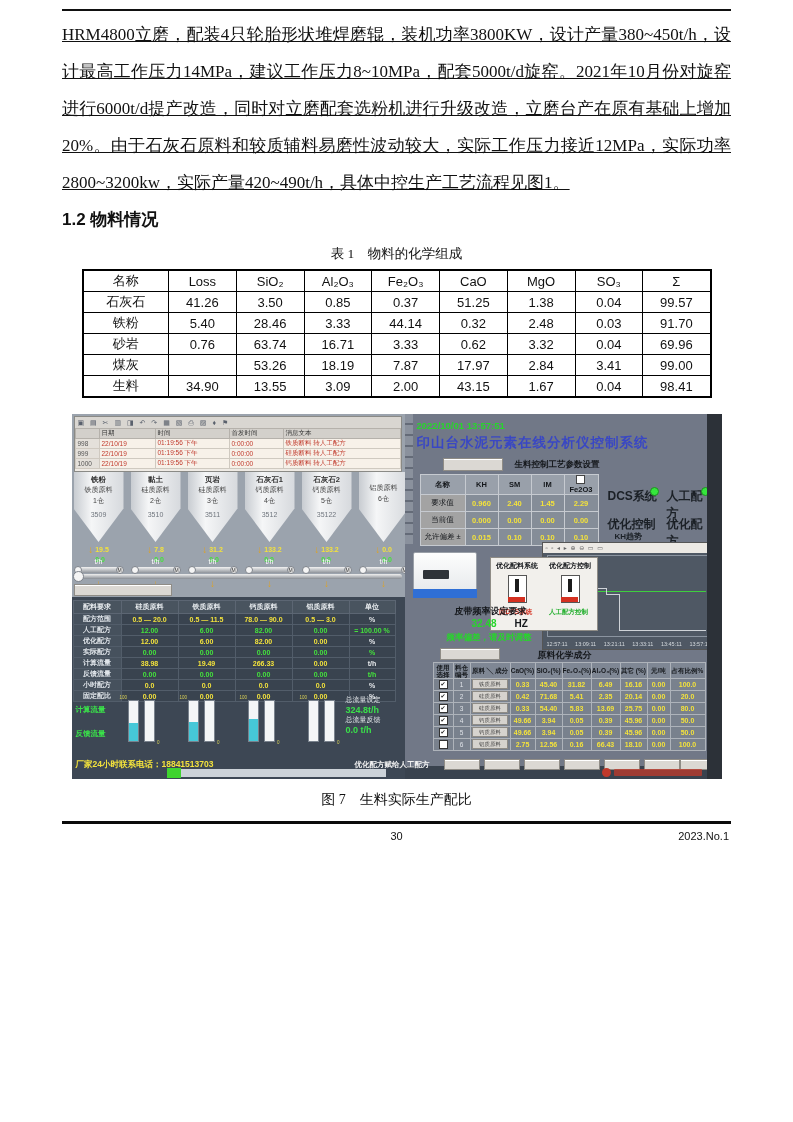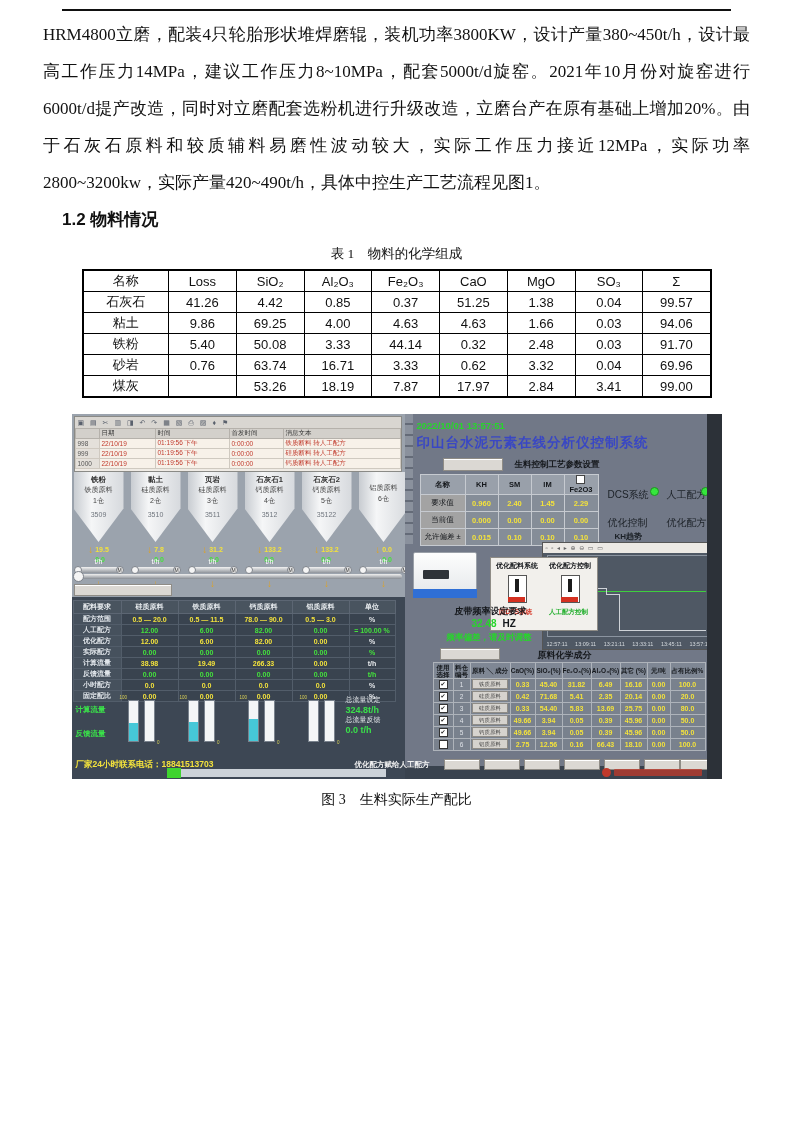--- a/index.html
+++ b/index.html
@@ -2,21 +2,21 @@
 <html><head>
 <meta charset="utf-8">
 <style>
   html,body{margin:0;padding:0;background:#888;}
   .page{position:relative;width:793px;height:1122px;margin:0 auto;background:#ffffff;overflow:hidden;
         font-family:"Liberation Serif",serif;color:#111;}
   
   .doc-header{padding-top:50px;text-align:center;font-size:12.5px;font-weight:600;letter-spacing:.5px;}
   .header-rule{margin:9px 62px 0;border-top:2px solid #111;}
   
-  .para{margin:5px 43px 0;text-align:justify;font-size:17px;line-height:37px;}
+  .para{margin:5px 62px 0;text-align:justify;font-size:17px;line-height:37px;text-decoration:underline;}
   .para2{text-indent:2em;}
   .ref-sup{font-weight:bold;font-size:11px;vertical-align:super;}
   .sec-heading{margin:6px 62px 0;font-family:"Liberation Sans",sans-serif;font-weight:bold;font-size:17px;line-height:26px;}
   
   .tbl1-caption{margin-top:12px;text-align:center;font-size:13.5px;}
   .tbl1{margin:6px auto 0;width:630px;border-collapse:collapse;border:2px solid #000;
         font-family:"Liberation Sans",sans-serif;font-size:13px;table-layout:fixed;}
   .tbl1 th,.tbl1 td{border:1px solid #000;height:20px;text-align:center;padding:0;font-weight:normal;}
   .tbl1 col.c-name{width:86px;}
   
@@ -90,21 +90,21 @@
   .timestamp{position:absolute;left:12px;top:6px;color:#27d52b;font-size:9.5px;font-weight:bold;}
   .win-title{position:absolute;left:12px;top:20px;color:#3947c4;font-size:13.5px;font-weight:bold;letter-spacing:1px;white-space:nowrap;}
   .param-btn{position:absolute;left:38px;top:44px;width:58px;height:11px;}
   .param-sec-title{position:absolute;left:110px;top:45px;color:#16191d;font-size:8.5px;font-weight:bold;}
   .param-table{position:absolute;left:15px;top:60px;border-collapse:collapse;table-layout:fixed;width:178px;font-size:7.5px;}
   .param-table th{background:#99a0aa;color:#15181c;border:1px solid #c6cad0;height:13px;font-weight:bold;padding:0;}
   .param-table td{border:1px solid #c6cad0;height:16px;text-align:center;background:#858d98;padding:0;}
   .param-table td.pl{color:#15181c;font-weight:normal;background:#a3a3a3;}
   .param-table td.pv{color:#f3e23c;font-weight:bold;}
   .mini-check{display:inline-block;width:7px;height:7px;background:#fff;border:1px solid #444;vertical-align:-1px;margin-right:2px;}
-  .indicator{position:absolute;font-size:10px;font-weight:normal;color:#1b2026;}
+  .indicator{position:absolute;font-size:12px;font-weight:bold;color:#1b2026;}
   .dot{position:absolute;width:9px;height:9px;border-radius:50%;background:#35e63c;border:1px solid #1f8f23;box-sizing:border-box;}
   .trend-title{position:absolute;left:210px;top:117px;font-size:8px;font-weight:bold;color:#1b2026;}
   .trend{position:absolute;left:137px;top:128px;width:172px;height:106px;border:1px solid #555;background:#4f5864;}
   .trend-toolbar{height:10px;background:#ece9e4;font-size:6px;color:#666;letter-spacing:1px;line-height:10px;padding:0 3px;position:relative;}
   .trend-close{position:absolute;right:2px;top:2px;width:6px;height:6px;border-radius:50%;background:#d43020;}
   .plot{position:absolute;left:4px;top:12px;right:4px;bottom:12px;border:1px solid #8b94a0;}
   .gline{position:absolute;left:2%;top:44%;width:96%;border-top:1px solid #3ecf3e;}
   .seg{position:absolute;border-color:#cfd3d8;border-style:solid;border-width:0;}
   .ylab{position:absolute;left:2%;font-size:6px;color:#dde2e7;}
   .xlabs{position:absolute;left:4px;right:4px;bottom:2px;display:flex;justify-content:space-between;font-size:5.5px;color:#d5dade;}
@@ -116,21 +116,21 @@
   .sp-titles{display:flex;justify-content:space-around;font-size:7px;font-weight:bold;color:#15181c;margin-top:3px;}
   .sp-switches{display:flex;justify-content:space-around;margin-top:4px;}
   .switch{position:relative;width:17px;height:26px;background:#fff;border:1px solid #555;}
   .switch-handle{position:absolute;left:6px;top:3px;width:4px;height:13px;background:#1c1c1c;}
   .switch-base{position:absolute;left:-1px;bottom:0;width:17px;height:5px;background:#d43020;}
   .sp-labels{display:flex;justify-content:space-around;font-size:6.5px;font-weight:bold;margin-top:5px;}
   .sp-red{color:#d43020;}
   .sp-green{color:#1fae2a;}
   .freq-title{position:absolute;left:50px;top:191px;font-size:9px;font-weight:bold;color:#15181c;}
   .freq-value{position:absolute;left:67px;top:204px;font-size:10px;font-weight:bold;color:#27d52b;}
-  .freq-unit{color:#15181c;margin-left:6px;}
+  .freq-unit{color:#15181c;margin-left:18px;}
   .freq-warn{position:absolute;left:42px;top:218px;font-size:8.5px;font-weight:bold;color:#27d52b;}
   .mat-btn{position:absolute;left:35px;top:234px;width:58px;height:10px;}
   .mat-title{position:absolute;left:133px;top:235px;font-size:9px;font-weight:bold;color:#15181c;}
   .mat-table{position:absolute;left:28px;top:248px;border-collapse:collapse;table-layout:fixed;width:272px;font-size:6.5px;}
   .mat-table th{color:#15181c;border:1px solid #aeb3ba;height:15px;font-weight:bold;padding:0;background:#7f8794;line-height:7px;}
   .mat-table td{border:1px solid #aeb3ba;height:11px;text-align:center;padding:0;background:#79818d;}
   .mat-table td.mv{color:#f3e23c;font-weight:bold;font-size:7px;}
   .mat-table td.mb{color:#dfe3e8;}
   .mcheck{display:inline-block;width:7px;height:7px;background:#fff;border:1px solid #333;line-height:7px;font-size:6px;color:#222;}
   .mat-cell-btn{display:inline-block;background:#d6d3ce;border:1px solid #8f8c86;color:#444;font-size:5.5px;
@@ -180,45 +180,34 @@
           <th>MgO</th>
           <th>SO₃</th>
           <th>Σ</th>
         </tr>
     </thead>
     <tbody>
 
         <tr>
           <td>石灰石</td>
           <td>41.26</td>
-          <td>4.42</td>
+          <td>3.50</td>
           <td>0.85</td>
           <td>0.37</td>
           <td>51.25</td>
           <td>1.38</td>
           <td>0.04</td>
           <td>99.57</td>
         </tr>
 
-        <tr>
-          <td>粘土</td>
-          <td>9.86</td>
-          <td>69.25</td>
-          <td>4.00</td>
-          <td>4.63</td>
-          <td>4.63</td>
-          <td>1.66</td>
-          <td>0.03</td>
-          <td>94.06</td>
-        </tr>
 
         <tr>
           <td>铁粉</td>
           <td>5.40</td>
-          <td>50.08</td>
+          <td>28.46</td>
           <td>3.33</td>
           <td>44.14</td>
           <td>0.32</td>
           <td>2.48</td>
           <td>0.03</td>
           <td>91.70</td>
         </tr>
 
         <tr>
           <td>砂岩</td>
@@ -237,20 +226,31 @@
           <td></td>
           <td>53.26</td>
           <td>18.19</td>
           <td>7.87</td>
           <td>17.97</td>
           <td>2.84</td>
           <td>3.41</td>
           <td>99.00</td>
         </tr>
 
+        <tr>
+          <td>生料</td>
+          <td>34.90</td>
+          <td>13.55</td>
+          <td>3.09</td>
+          <td>2.00</td>
+          <td>43.15</td>
+          <td>1.67</td>
+          <td>0.04</td>
+          <td>98.41</td>
+        </tr>
       </tbody>
   </table>
 
   <div class="dcs">
 
     <div class="dcs-left">
 
       <div class="alarm">
         <div class="alarm-toolbar">▣ ▤ ✂ ▥ ◨ ↶ ↷ ▦ ▧ ⎙ ▨ ♦ ⚑</div>
         <table class="alarm-table">
@@ -819,16 +819,20 @@
     <div class="progress-green"></div>
     <div class="progress-track"></div>
     <div class="company">
       <div class="company-logo"></div>
       <div class="company-bar"></div>
     </div>
 
     <div class="dark-strip"></div>
   </div>
 
-  <div class="fig-caption">图 3　生料实际生产配比</div>
-
+  <div class="fig-caption">图 7　生料实际生产配比</div>
+
+  <div class="doc-footer">
+    <div class="f-page">30</div>
+    <div class="f-issue">2023.No.1</div>
+  </div>
 
 </div>
 
 </body></html>

